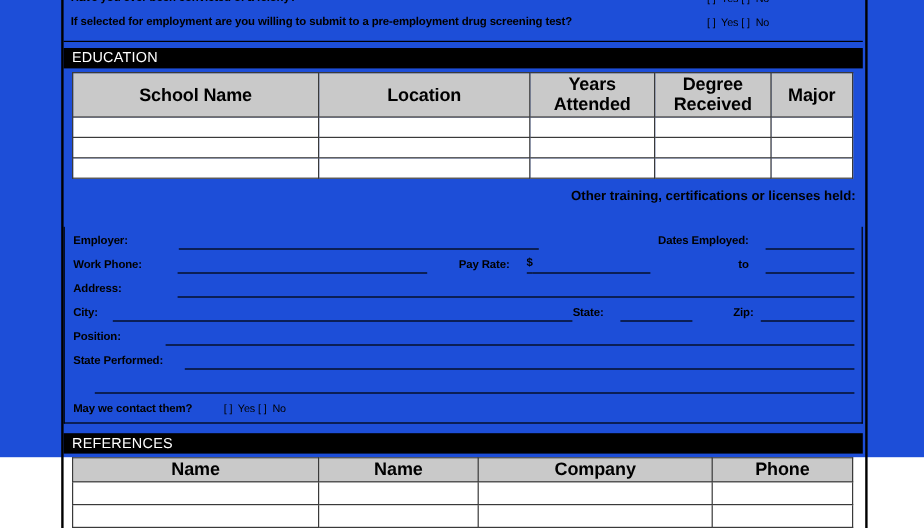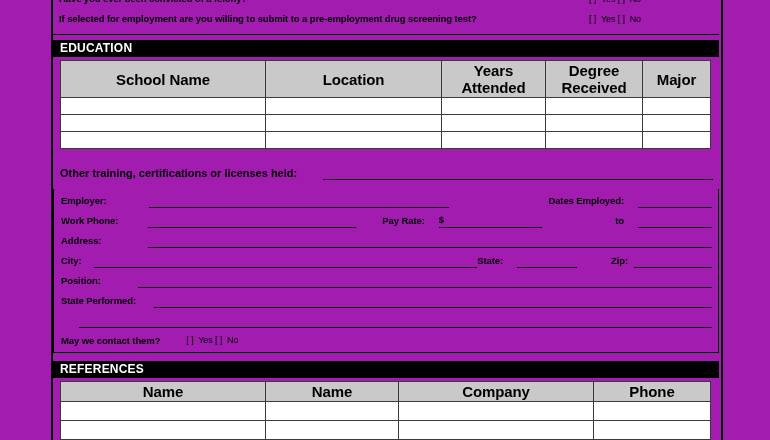--- a/index.html
+++ b/index.html
@@ -14,22 +14,22 @@
     overflow: hidden;
     font-family: "Liberation Sans", sans-serif;
     color: #000000;
     position: relative;
   }
 
   
   #page {
     position: absolute;
     left: 0; top: 0;
-    width: 770px; height: 440px;
-    background: #a21caf;
+    width: 770px; height: 381px;
+    background: #1d4ed8;
   }
 
   
   .paper-frame {
     position: absolute;
     left: 51px;
     top: -8px;
     width: 668px;
     height: 452px;
     border-left: 2px solid #000;
@@ -79,21 +79,21 @@
     height: 0;
     border-top: 1px solid #000;
     margin: 0;
   }
 
   
   .section-bar {
     background: #000000;
     color: #ffffff;
     font-size: 12px;
-    font-weight: bold;
+    font-weight: normal;
     letter-spacing: 0.2px;
     height: 17px;
     line-height: 17px;
     padding-left: 7px;
     box-sizing: border-box;
     width: 666px;
   }
 
   
   table.grid {
@@ -124,20 +124,21 @@
   
   .other-training {
     display: flex;
     align-items: flex-end;
     font-size: 11px;
     font-weight: bold;
     height: 22px;
     padding: 0 6px 0 7px;
     box-sizing: border-box;
     width: 666px;
+    flex-direction: column;
   }
   .other-training .ot-label { flex: 0 0 auto; padding-bottom: 1px; }
   .other-training .ot-line {
     flex: 1 1 auto;
     margin-left: 26px;
     border-bottom: 1.5px solid #000;
     height: 12px;
   }
 
   

